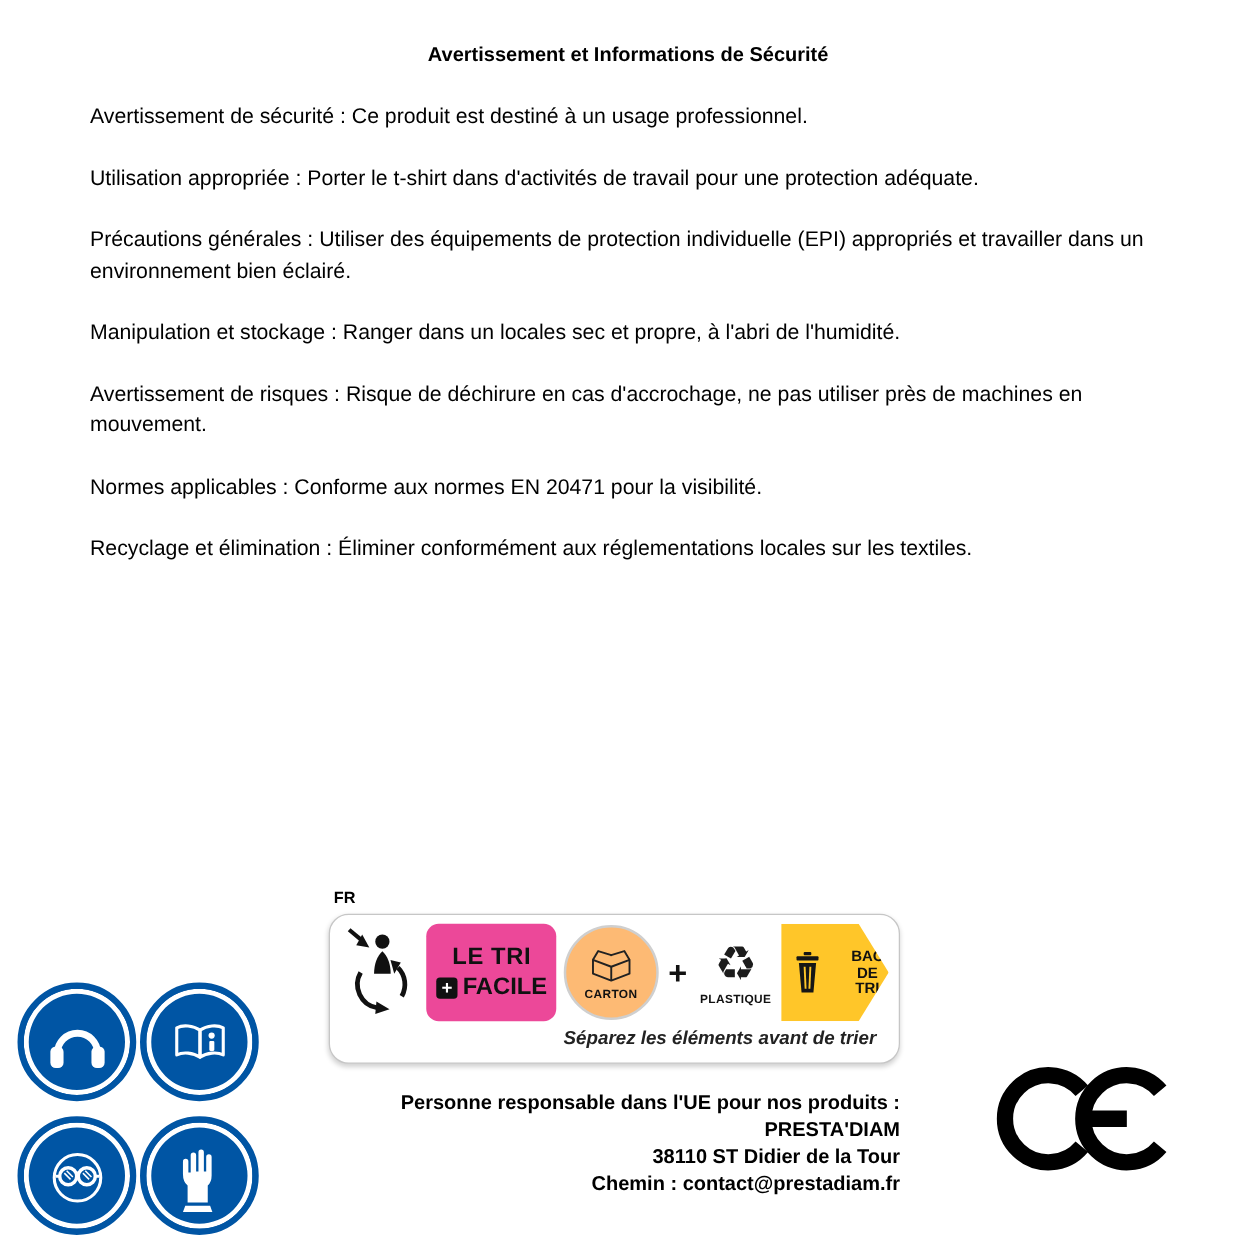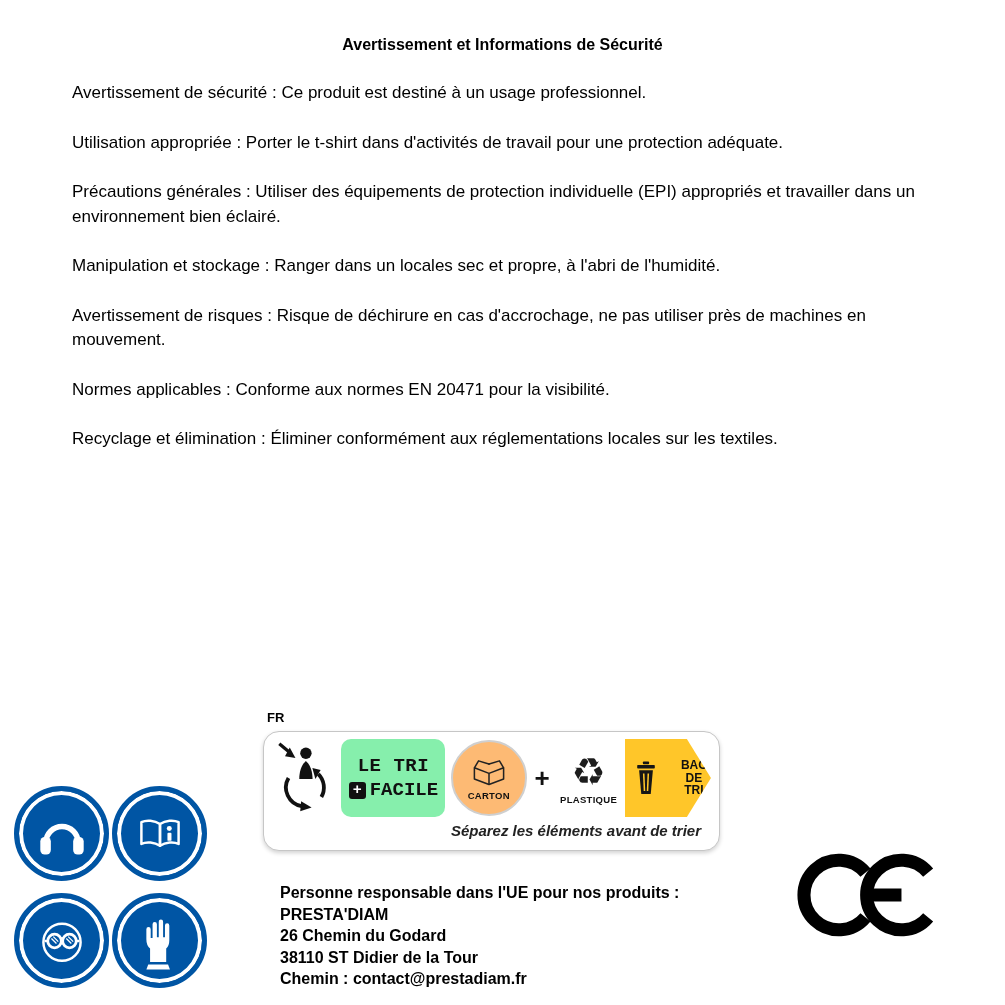--- a/index.html
+++ b/index.html
@@ -17,22 +17,22 @@
 
   
   .fr-label{position:absolute;left:267px;top:710px;font-size:13px;font-weight:bold;}
   .tri-card{
     position:absolute;left:263px;top:731px;width:455px;height:118px;
     background:#fff;border:1px solid #c6c6c6;border-radius:16px;
     box-shadow:0 2px 4px rgba(0,0,0,0.18);
   }
   .tri-row{display:flex;align-items:center;justify-content:space-between;padding:6px 8px 0 8px;height:80px;}
   .yellow-box{
-    width:104px;height:78px;background:#86efac;border-radius:10px;
-    display:flex;flex-direction:column;align-items:center;justify-content:center;font-family:Liberation Mono, monospace;
+    width:104px;height:78px;background:#ec4899;border-radius:10px;
+    display:flex;flex-direction:column;align-items:center;justify-content:center;
   }
   .lt-line1{font-size:19px;font-weight:bold;letter-spacing:0.5px;color:#111;}
   .lt-line2{display:flex;align-items:center;margin-top:2px;}
   .plus-box{
     display:inline-block;width:17px;height:17px;background:#111;color:#fff;
     font-size:15px;font-weight:bold;line-height:17px;text-align:center;border-radius:3px;margin-right:4px;
   }
   .facile-text{font-size:19px;font-weight:bold;color:#111;}
   .carton-circle{
     width:72px;height:72px;border:2px solid #cfcfcf;border-radius:50%;background:#fdba74;
@@ -60,21 +60,21 @@
     grid-template-columns:repeat(2,95px);grid-gap:12px 3px;
   }
   .sign{
     width:85px;height:85px;border-radius:50%;
     border:5px solid #0055A4;background:#0055A4;
     box-shadow:inset 0 0 0 4px #fff;
     display:flex;align-items:center;justify-content:center;
   }
 
   
-  .address{position:absolute;left:280px;top:872px;width:440px;text-align:left;margin-top:10px;}
+  .address{position:absolute;left:280px;top:872px;width:440px;text-align:right;}
   .address p{margin:0;font-size:16px;line-height:21.5px;font-weight:bold;}
 
   
   .ce{position:absolute;left:797px;top:851px;}
 </style>
 </head>
 <body>
 
 <div class="page">
 
@@ -189,21 +189,20 @@
         <path d="M34 84 L34 62 Q28 57 28 47 L28 31 Q28 27.5 31.5 27.5 Q35 27.5 35 31 L35 45 L38 45 L38 23 Q38 19.5 41.5 19.5 Q45 19.5 45 23 L45 44 L48 44 L48 19 Q48 15.5 51.5 15.5 Q55 15.5 55 19 L55 44 L58 44 L58 25 Q58 21.5 61.5 21.5 Q65 21.5 65 25 L65 49 Q65 57.5 60 62 L60 84 Z" fill="#fff"></path>
         <polygon points="31,88 63,88 66,96 28,96" fill="#fff"></polygon>
       </svg>
     </div>
 
   </div>
 
   <div class="address">
     <p>Personne responsable dans l'UE pour nos produits :</p>
     <p>PRESTA'DIAM</p>
-    <p>26 Chemin du Godard</p>
     <p>38110 ST Didier de la Tour</p>
     <p>Chemin : contact@prestadiam.fr</p>
   </div>
 
   <svg class="ce" width="148" height="88" viewBox="0 0 170 100">
     <path d="M78.64 24.29 A40 40 0 1 0 78.64 75.71" fill="none" stroke="#000" stroke-width="15"></path>
     <path d="M150.64 24.29 A40 40 0 1 0 150.64 75.71" fill="none" stroke="#000" stroke-width="15"></path>
     <line x1="82" y1="50" x2="120" y2="50" stroke="#000" stroke-width="15"></line>
   </svg>
 

